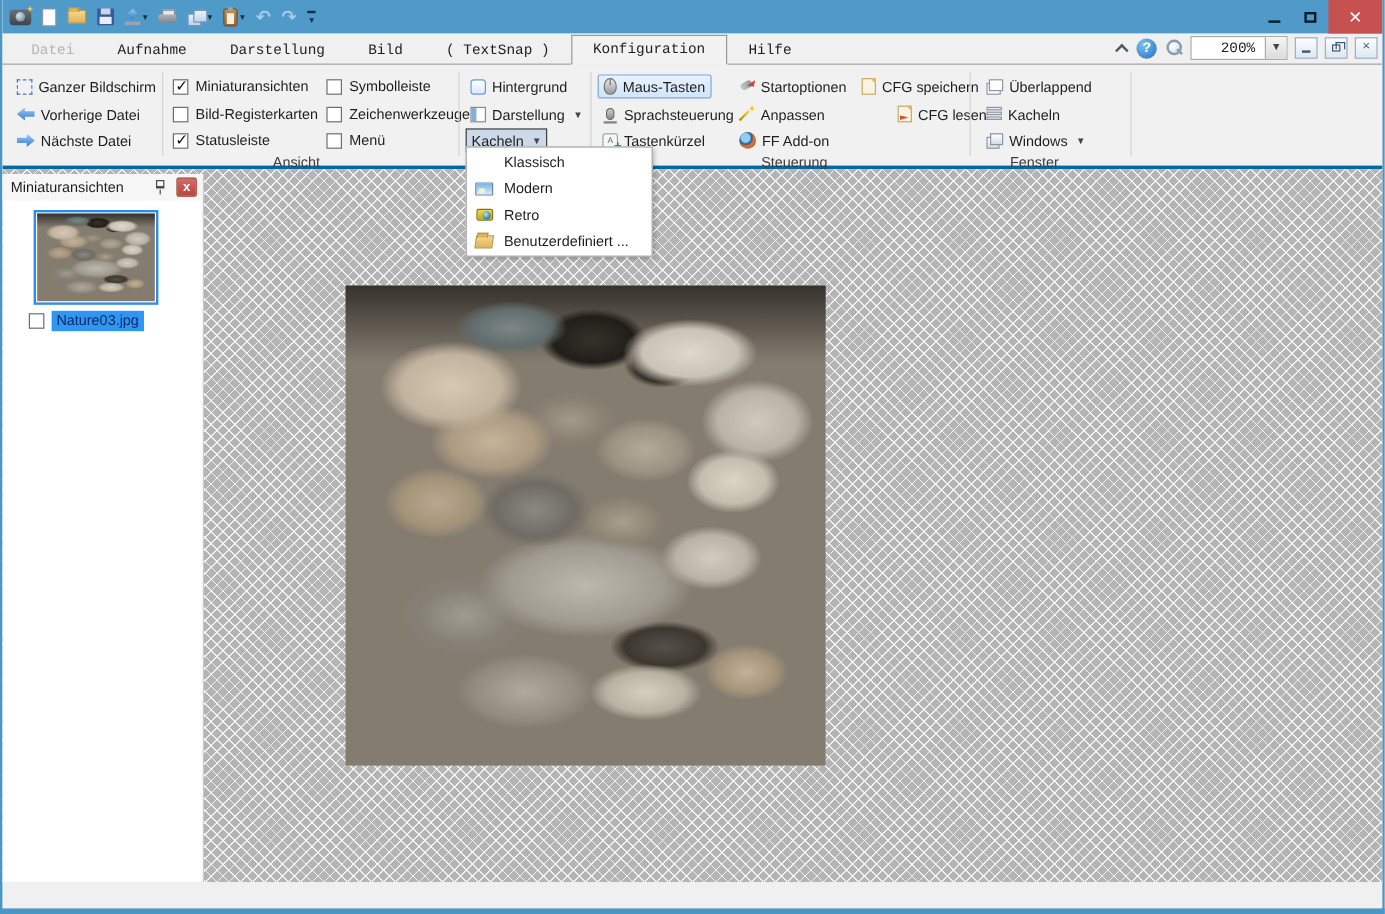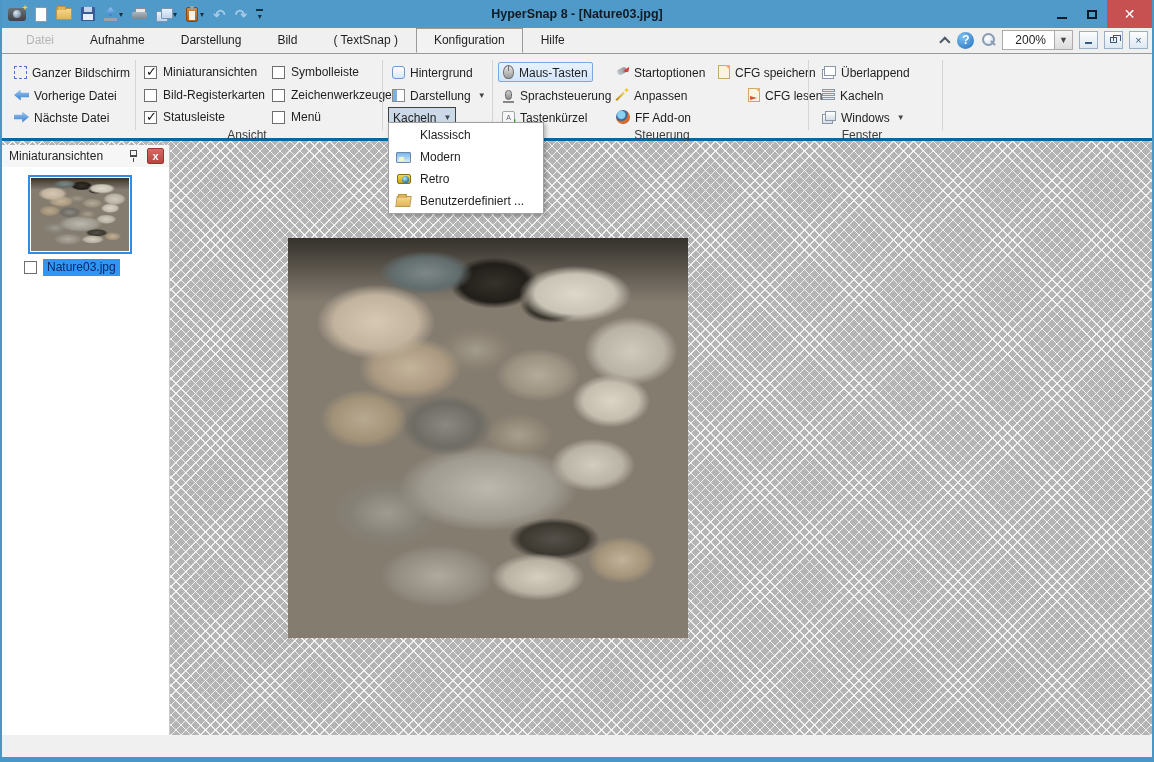--- a/index.html
+++ b/index.html
@@ -39,33 +39,33 @@
   .ic-paste { width:12px; height:15px; background:linear-gradient(#d08a44,#a86428); border:1px solid #7d4a1c; border-radius:2px; position:relative; }
   .ic-paste::before { content:""; position:absolute; left:2px; top:3px; width:6px; height:9px; background:#f6f2e8; }
   .ic-paste::after { content:""; position:absolute; left:3px; top:-2px; width:4px; height:3px; background:#9aa4ae; }
   .ic-undo,.ic-redo { font-size:15px; line-height:13px; color:#a9cbe8; font-weight:bold; }
   .ic-more { display:flex; flex-direction:column; align-items:center; color:#14303f; }
   .ic-more .bar { width:7px; height:2px; background:#14303f; margin-bottom:1px; }
   .ic-more .arr { font-size:8px; line-height:5px; }
   .dd-sm { font-size:8px; color:#14303f; }
 
   
-  .tabrow { height:26px; background:#f0f0f0; border-bottom:1px solid #9a9a9a; display:flex; align-items:flex-start; position:relative; }
+  .tabrow { height:26px; background:#f0f0f0; border-bottom:1px solid #9a9a9a; display:flex; align-items:flex-end; position:relative;font-family:Liberation Mono, monospace; }
   .tab { padding:4px 17px 5px; margin-bottom:-1px; border:1px solid transparent; border-bottom:none; cursor:default; }
   .tab.first { margin-left:6px; }
   .tab.disabled { color:#b4b4b4; }
   .tab.active { background:#f2f2f2; border-color:#9a9a9a; border-bottom:1px solid #f2f2f2; }
   .tab-ctrls { position:absolute; right:4px; top:2px; display:flex; align-items:center; gap:6px; }
   .chev-up { width:8px; height:8px; border-left:2px solid #4a5a66; border-top:2px solid #4a5a66; transform:rotate(45deg) translateY(3px); }
   .help-ic { width:17px; height:17px; border-radius:50%; background:radial-gradient(circle at 35% 30%,#7dc0f0,#1f6fc0); color:#fff; font-weight:bold; font-size:12px; text-align:center; line-height:17px; }
   .mag-ic { width:16px; height:16px; position:relative; }
   .mag-ic::before { content:""; position:absolute; left:2px; top:1px; width:9px; height:9px; border:2px solid #8a9ab0; border-radius:50%; background:radial-gradient(circle at 35% 35%,#fff,#cfe0ee); }
   .mag-ic::after { content:""; position:absolute; left:10px; top:10px; width:6px; height:2px; background:#8a9ab0; transform:rotate(45deg); }
   .zoom-box { display:flex; border:1px solid #ababab; background:#fff; height:20px; }
-  .zoom-val { padding:2px 8px 0 12px; font-size:12px; }
+  .zoom-val { padding:2px 8px 0 24px; font-size:12px; }
   .zoom-dd { width:18px; border-left:1px solid #ababab; background:linear-gradient(#f5f5f5,#dcdcdc); text-align:center; font-size:9px; line-height:18px; color:#444; }
   .mdi { width:19px; height:18px; border:1px solid #9ab0c6; background:linear-gradient(#fdfdfd,#dce8f2); display:flex; align-items:center; justify-content:center; color:#3a5a7a; font-size:11px; }
   .mdi .b-min { width:7px; height:2px; background:#3a5a7a; margin-top:6px; }
   .mdi .b-rest { width:7px; height:6px; border:1px solid #3a5a7a; position:relative; }
   .mdi .b-rest::before { content:""; position:absolute; left:2px; top:-3px; width:6px; height:5px; border:1px solid #3a5a7a; border-bottom:none; }
 
   
   .ribbon { height:87px; background:#f1f1f1; border-bottom:3px solid #0369a1; position:relative; }
   .vsep { position:absolute; top:6px; bottom:8px; width:1px; background:#d5d5d5; }
   .grp-label { position:absolute; top:74px; text-align:center; color:#3c3c3c; }
@@ -227,21 +227,20 @@
           <span class="ic-undo">↶</span>
         </span>
       <span class="qbtn">
           <span class="ic-redo">↷</span>
         </span>
       <span class="qbtn ic-more">
           <span class="bar"></span>
           <span class="arr">▾</span>
         </span>
     </div>
-    <div class="title-text">HyperSnap 8 - [Nature03.jpg]</div>
     <div class="winbtns">
       <div class="winbtn">
           <span class="glyph-min"></span>
         </div>
       <div class="winbtn">
           <span class="glyph-max"></span>
         </div>
       <div class="winbtn close">
           <span>✕</span>
         </div>

